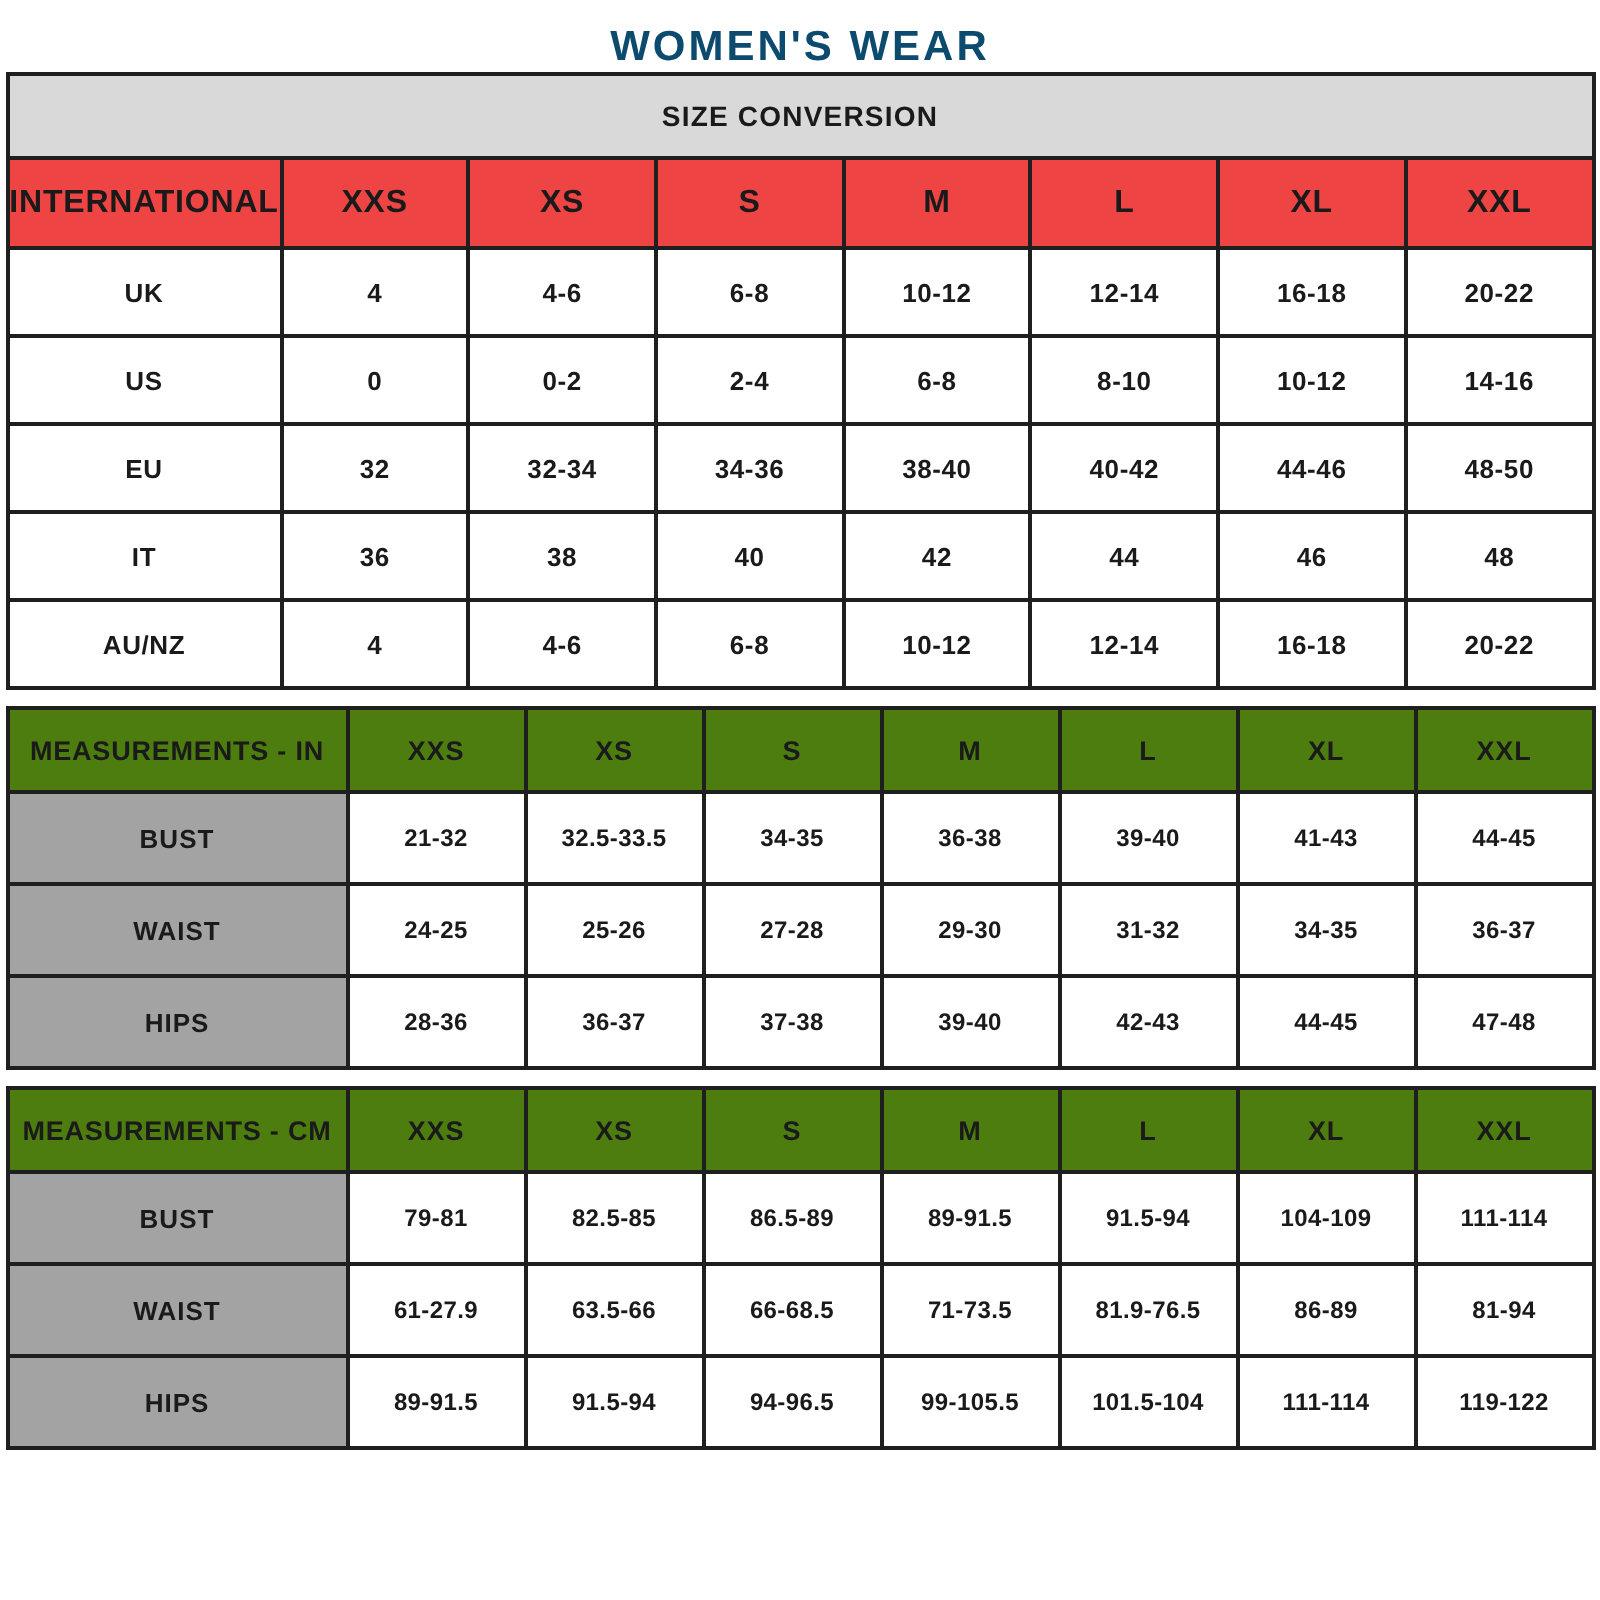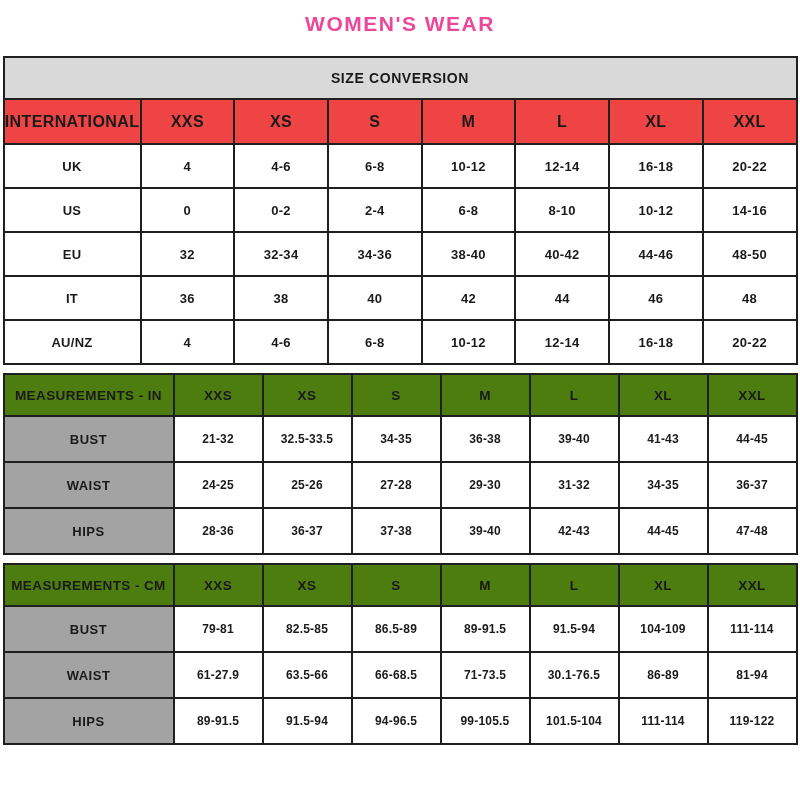--- a/index.html
+++ b/index.html
@@ -13,22 +13,22 @@
   .page {
     width: 800px;
     box-sizing: border-box;
     padding-top: 10px;
   }
   h1.page-title {
     text-align: center;
     font-size: 21px;
     font-weight: 700;
     letter-spacing: 1.5px;
-    margin: 2px 0 20px 0;
-    color: #ec4899;
+    margin: 2px 0 0 0;
+    color: #0c4a6e;
   }
   table.tbl {
     border-collapse: collapse;
     table-layout: fixed;
     width: 795px;
     margin: 0 auto 8px auto;
   }
   .tbl th, .tbl td {
     border: 2px solid #1f1f1f;
     text-align: center;
@@ -245,21 +245,21 @@
           <td>91.5-94</td>
           <td>104-109</td>
           <td>111-114</td>
         </tr>
         <tr>
           <th class="rowlabel">WAIST</th>
           <td>61-27.9</td>
           <td>63.5-66</td>
           <td>66-68.5</td>
           <td>71-73.5</td>
-          <td>30.1-76.5</td>
+          <td>81.9-76.5</td>
           <td>86-89</td>
           <td>81-94</td>
         </tr>
         <tr>
           <th class="rowlabel">HIPS</th>
           <td>89-91.5</td>
           <td>91.5-94</td>
           <td>94-96.5</td>
           <td>99-105.5</td>
           <td>101.5-104</td>

